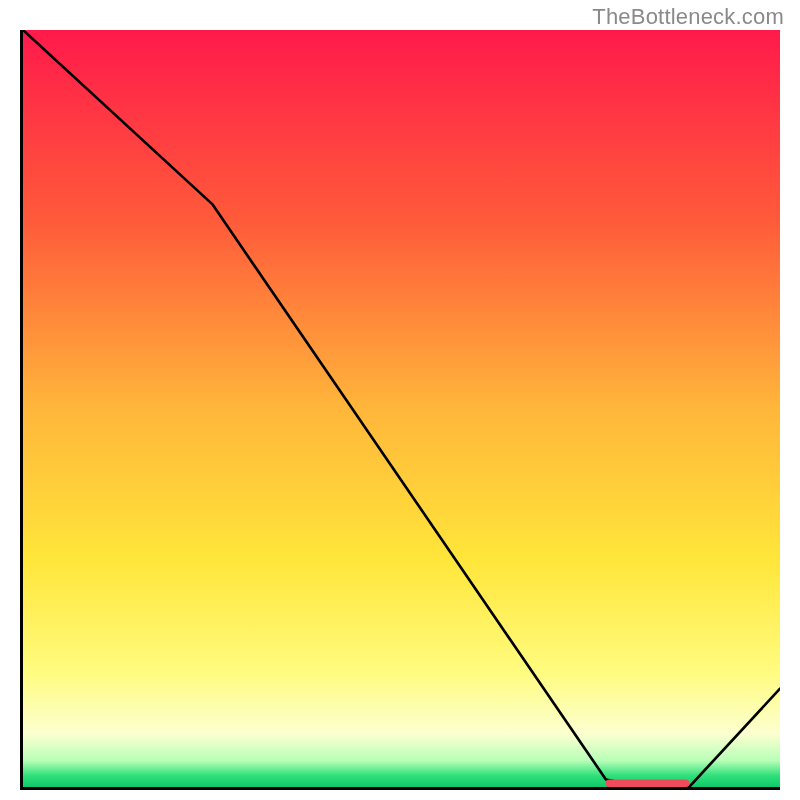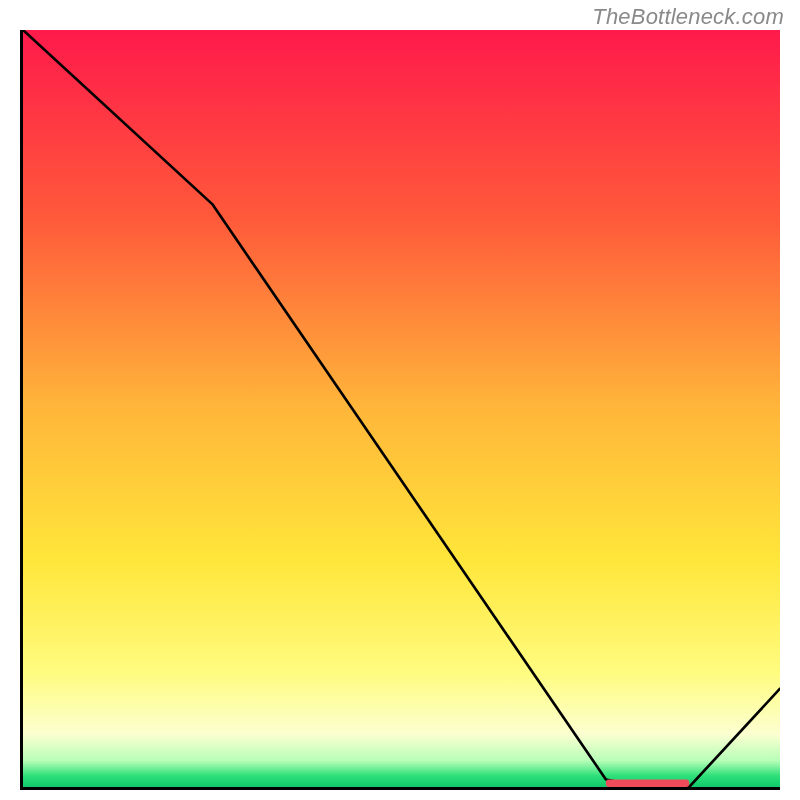--- a/index.html
+++ b/index.html
@@ -12,21 +12,20 @@
     position: relative;
   }
   .watermark {
     position: absolute;
     top: 4px;
     right: 16px;
     font-size: 22px;
     font-weight: 500;
     color: #8a8a8a;
     letter-spacing: 0.2px;
-    font-style: italic;
   }
   .plot-area {
     position: absolute;
     left: 20px;
     top: 30px;
     width: 760px;
     height: 760px;
     border-left: 3px solid #000;
     border-bottom: 3px solid #000;
     box-sizing: border-box;

